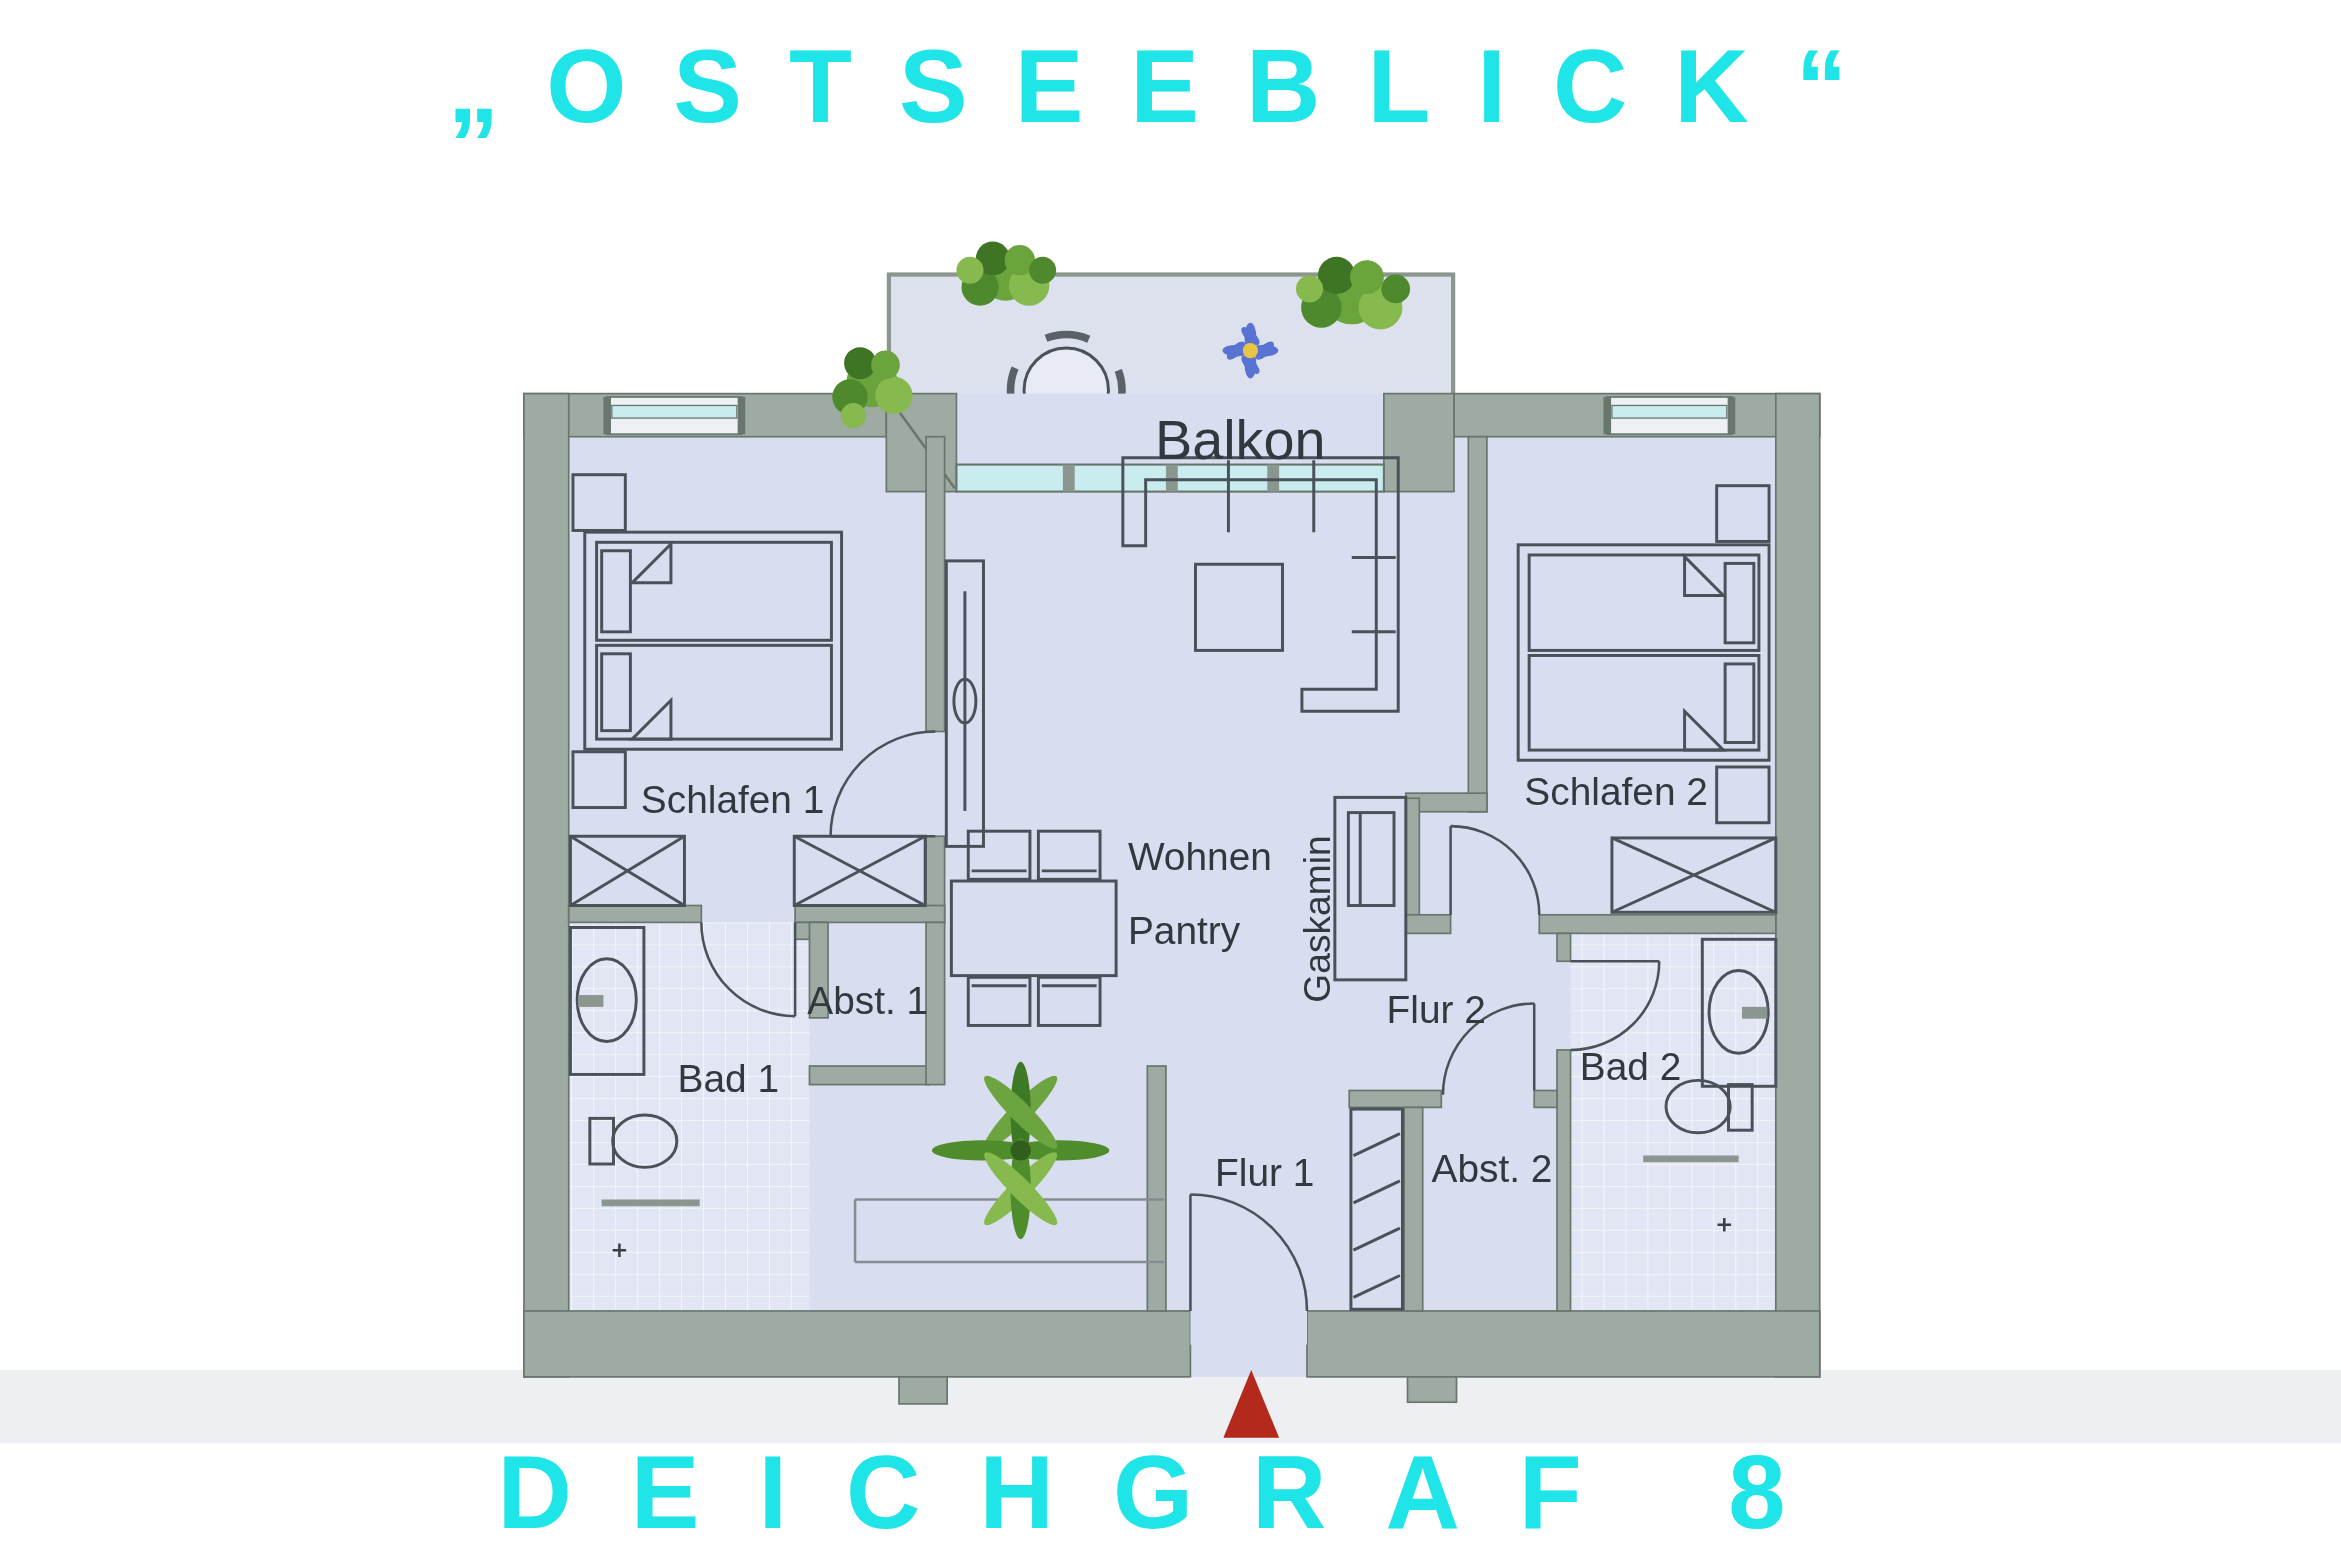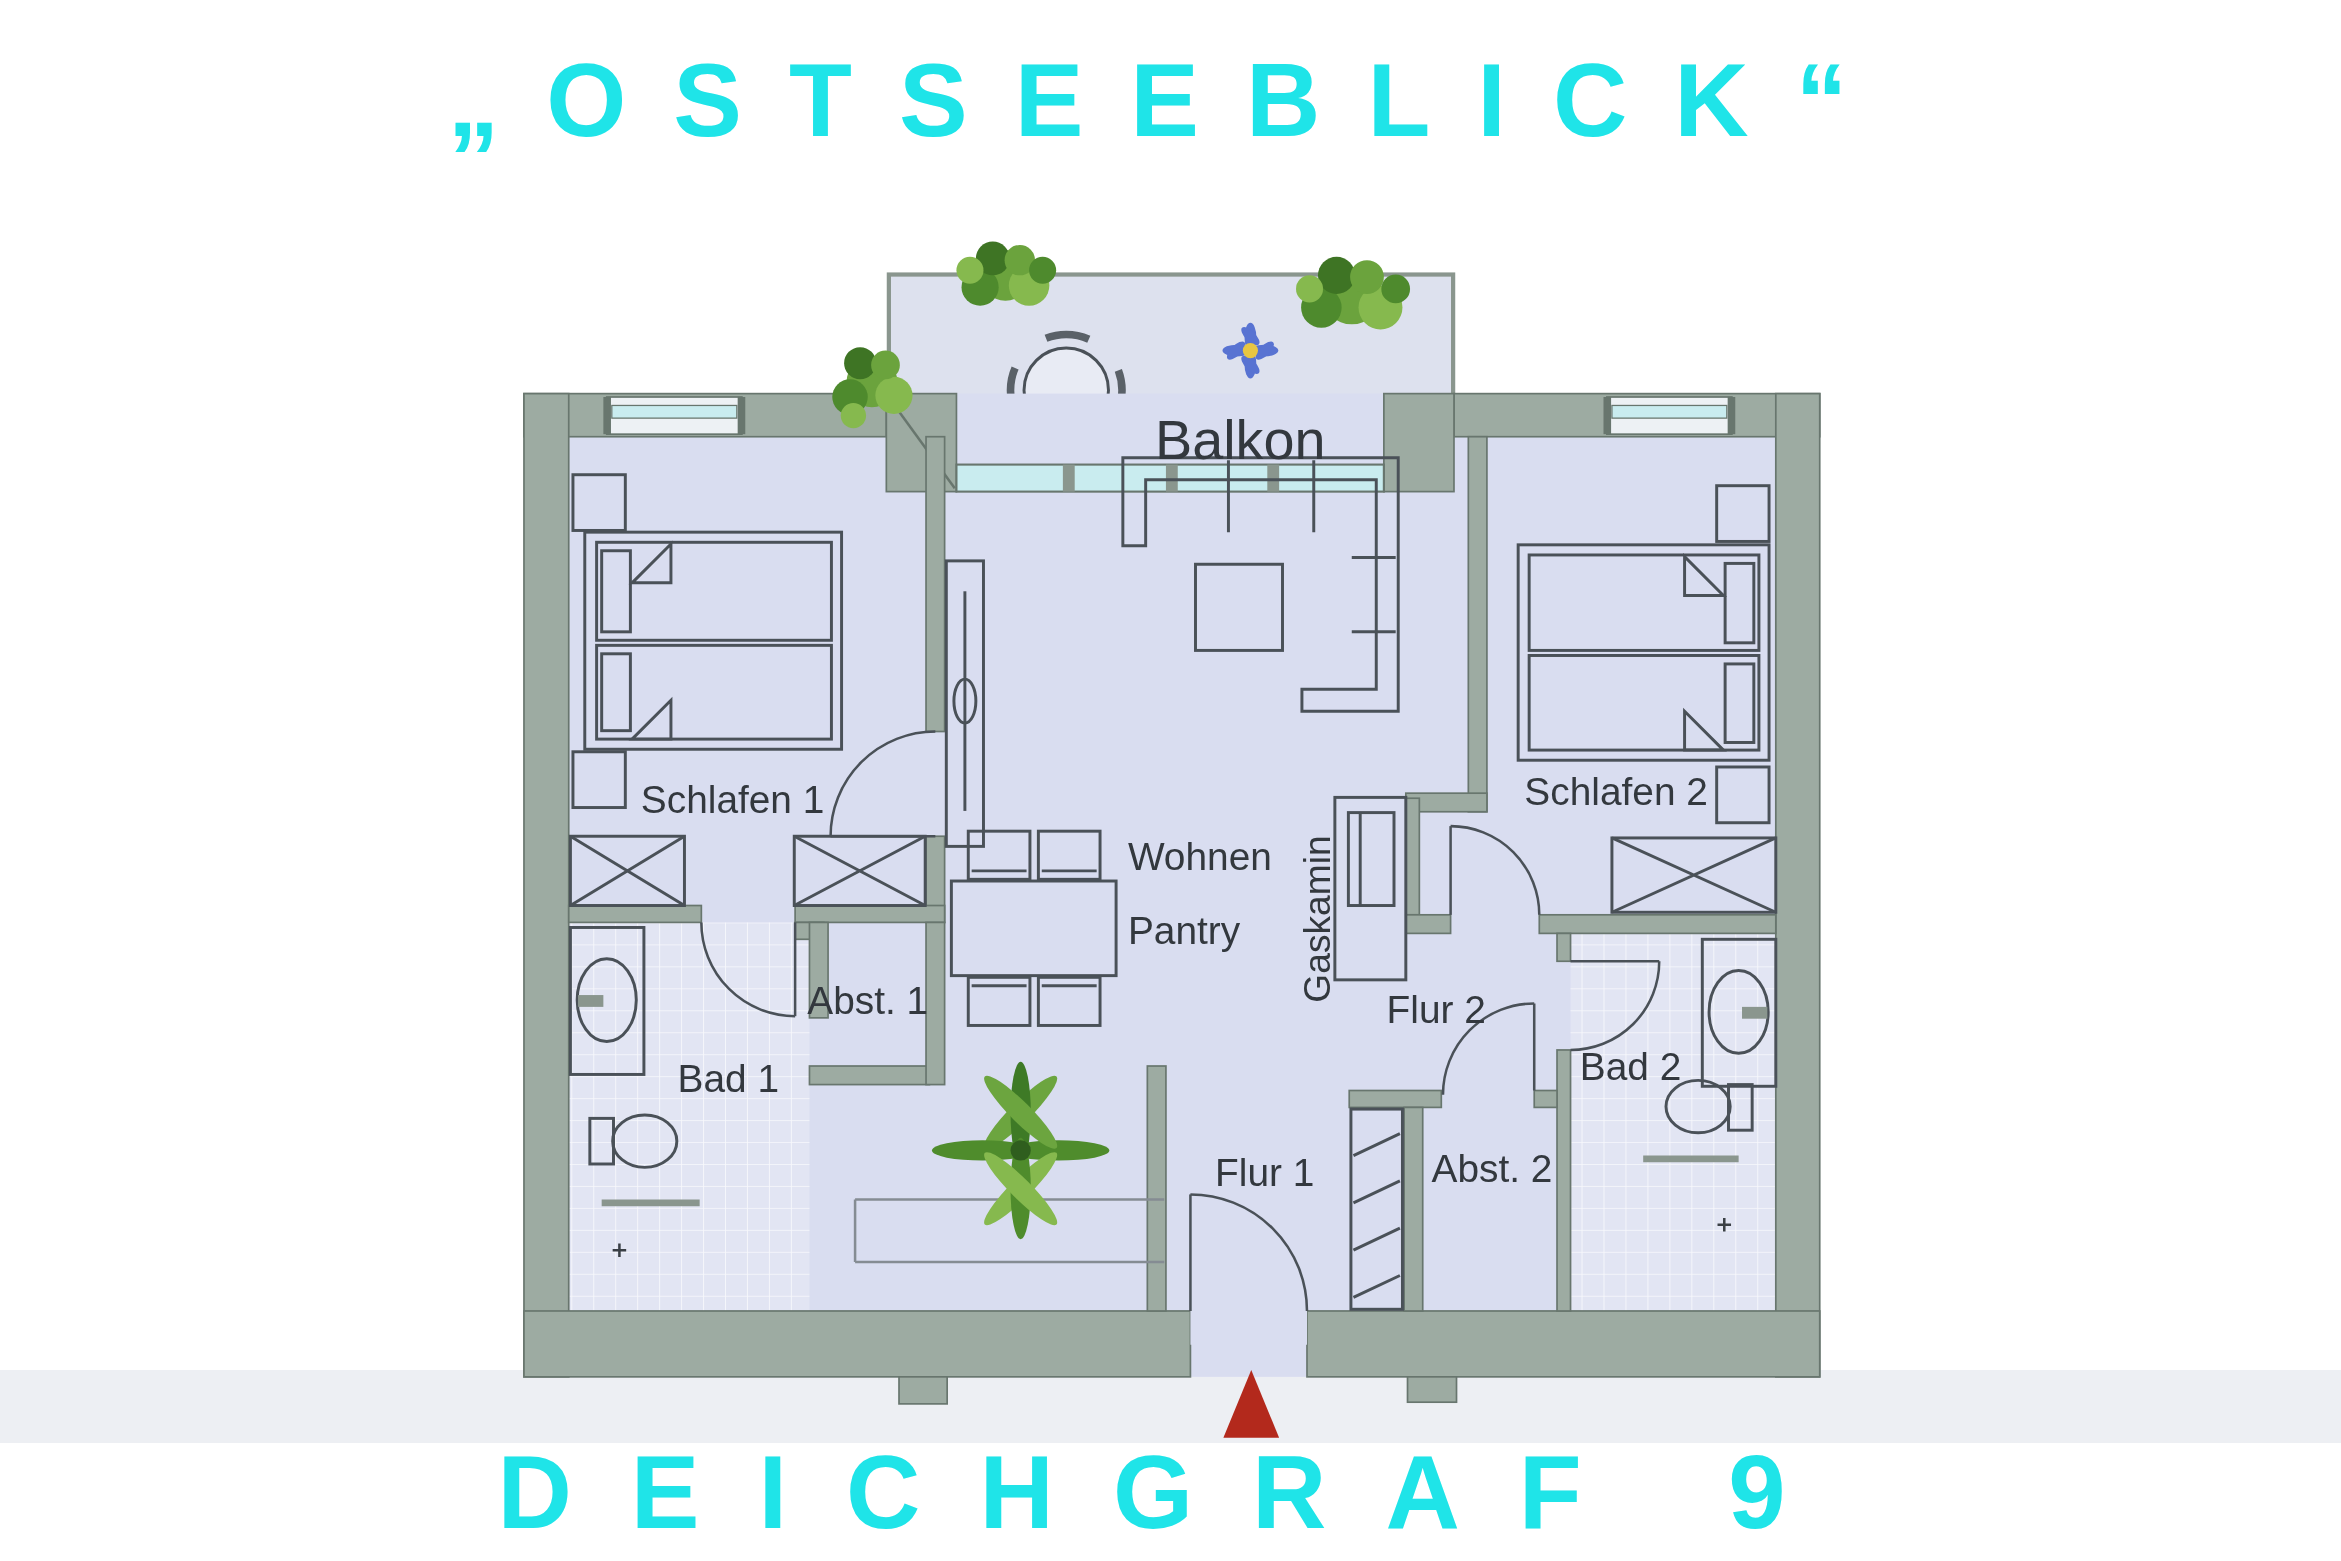--- a/index.html
+++ b/index.html
@@ -4,42 +4,42 @@
 <style>
   html,body{margin:0;padding:0;}
   body{
     width:2342px;height:1561px;position:relative;background:#ffffff;
     font-family:"Liberation Sans", sans-serif;overflow:hidden;
   }
   .title{
     position:absolute;left:50%;transform:translateX(-50%);
     color:#1FE4E8;font-weight:bold;white-space:nowrap;line-height:1;
   }
-  .title-top{top:49px;font-size:103px;letter-spacing:47px;text-align:right;}
+  .title-top{top:35px;font-size:103px;letter-spacing:47px;text-align:right;}
   .title-bottom{top:1441px;font-size:103px;letter-spacing:59px;}
   .band-bottom{
     position:absolute;left:0;top:1370px;width:2342px;height:73px;
     background:#EDEFF3;
   }
   svg{position:absolute;left:0;top:0;}
   text{fill:#33383E;}
   .rl{font-size:46px;}
   .rl-big{font-size:66px;}
   .rl-vert{font-size:44px;}
   .furn{stroke:#4A5158;stroke-width:3.5;fill:none;}
   .wall{fill:#9DABA2;stroke:#68766E;stroke-width:2;}
   .door{stroke:#4A5158;stroke-width:3;fill:none;}
 </style>
 </head>
 <body>
 
 <div class="band-bottom"></div>
 
 <div class="title title-top">„OSTSEEBLICK“</div>
-<div class="title title-bottom">DEICHGRAF 9</div>
+<div class="title title-bottom">DEICHGRAF 8</div>
 
 <svg width="2342" height="1561" viewBox="0 0 2772 1848">
   <defs>
     <pattern id="tilegrid" width="26" height="26" patternUnits="userSpaceOnUse">
       <path d="M26,0 H0 V26" fill="none" stroke="#FFFFFF" stroke-width="2" opacity="0.75"></path>
     </pattern>
   </defs>
 
   <g>
     <rect x="1052" y="325" width="668" height="230" fill="#DDE1EE" stroke="#8A968E" stroke-width="5"></rect>

